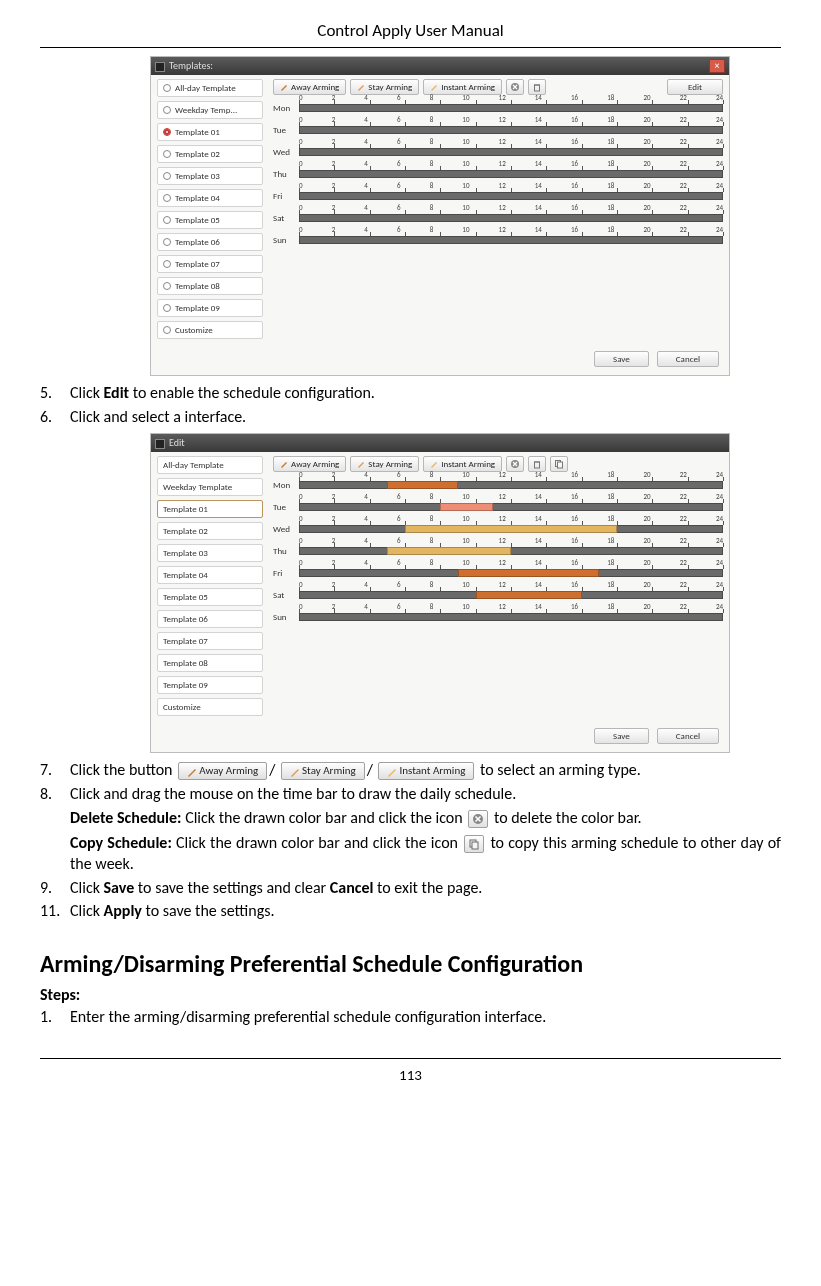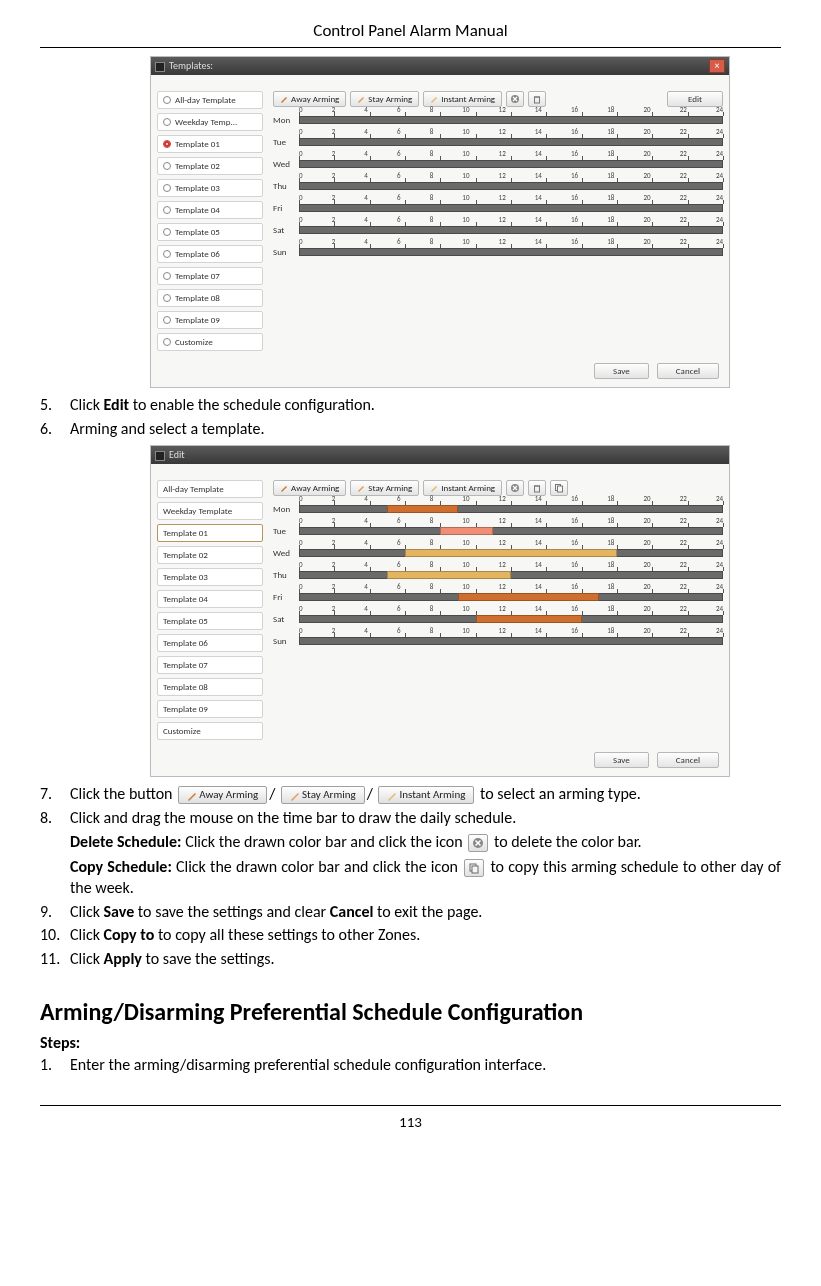--- a/index.html
+++ b/index.html
@@ -33,21 +33,21 @@
   .titlebar {
     background: linear-gradient(#5b5b5b,#383838);
     color: #ddd;
     padding: 2px 4px;
     display:flex;
     justify-content:space-between;
     align-items:center;
   }
   .titlebar .t-icon { display:inline-block; width:10px; height:10px; background:#222; border:1px solid #888; margin-right:4px; vertical-align:middle; }
   .titlebar .close-btn { width:16px; height:14px; background:#d85b4a; color:#fff; text-align:center; border:1px solid #8a3a2f; line-height:12px; font-size:10px;}
-  .w-body { display:flex; padding:16px 6px 2px; }
+  .w-body { display:flex; padding:4px 6px 2px; }
   .sidebar { width:106px; }
   .sb-item {
     display:flex; align-items:center; gap:4px;
     background:#fff; border:1px solid #d3d3d3; border-radius:2px;
     padding:2px 5px; margin-bottom:4px; height:18px; font-size:9px;
     color:#333; white-space:nowrap; overflow:hidden;
   }
   .radio-dot { width:8px;height:8px;border:1px solid #888;border-radius:50%; flex-shrink:0;}
   .radio-dot.sel { border:1px solid #c33; box-shadow: inset 0 0 0 2px #c33;}
   .sb-item.selected-row { border:1px solid #b9945c; background:#fff; }
@@ -103,21 +103,21 @@
   b { font-weight:bold; }
   h2.sect { font-size:24px; font-weight:bold; margin-top:26px; margin-bottom:4px;}
   .steps-italic { font-weight:bold; margin-top:2px; }
   .footer-line { border-top:1px solid #000; margin-top:30px; padding-top:6px; text-align:center; font-size:15px;}
   .just { text-align:justify; }
 </style>
 </head>
 <body>
 
 <div class="header-area">
-  <span>Control Panel Alarm Manual</span>
+  <span>Control Apply User Manual</span>
 </div>
 
 <div class="app-window" id="win1">
   <div class="titlebar">
     <span><span class="t-icon"></span><span>Templates:</span></span>
     <span class="close-btn">×</span>
   </div>
   <div class="w-body">
     <div class="sidebar" id="sb1">
         <div class="sb-item">
@@ -459,21 +459,21 @@
 
 <ol class="steps">
   <li>
       <span class="num">5.</span>
     <span class="body">
       <span>Click </span><b>Edit</b><span> to enable the schedule configuration.</span>
     </span>
   </li>
   <li>
       <span class="num">6.</span>
-    <span class="body">Arming and select a template.</span>
+    <span class="body">Click and select a interface.</span>
   </li>
 </ol>
 
 <div class="app-window" id="win2">
   <div class="titlebar">
     <span><span class="t-icon"></span><span>Edit</span></span>
     <span></span>
   </div>
   <div class="w-body">
     <div class="sidebar" id="sb2">
@@ -868,26 +868,20 @@
             </svg>
           </span>
         <span> to copy this arming schedule to other day of the week.</span>
       </div>
     </div>
   </li>
   <li>
       <span class="num">9.</span>
     <span class="body">
       <span>Click </span><b>Save</b><span> to save the settings and clear </span><b>Cancel</b><span> to exit the page.</span>
-    </span>
-  </li>
-  <li>
-      <span class="num">10.</span>
-    <span class="body">
-      <span>Click </span><b>Copy to</b><span> to copy all these settings to other Zones.</span>
     </span>
   </li>
   <li>
       <span class="num">11.</span>
     <span class="body">
       <span>Click </span><b>Apply</b><span> to save the settings.</span>
     </span>
   </li>
 </ol>
 

